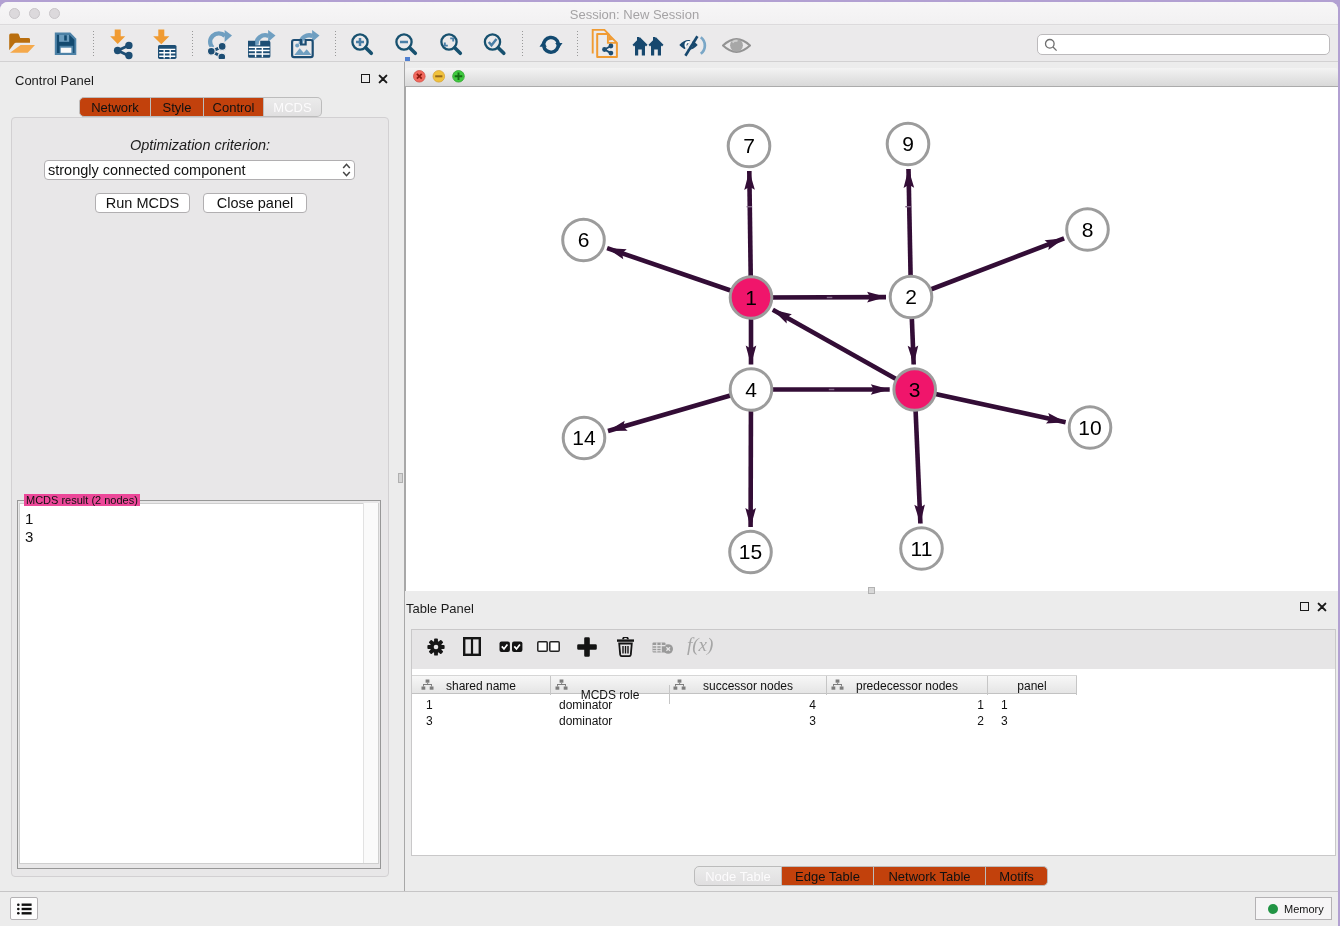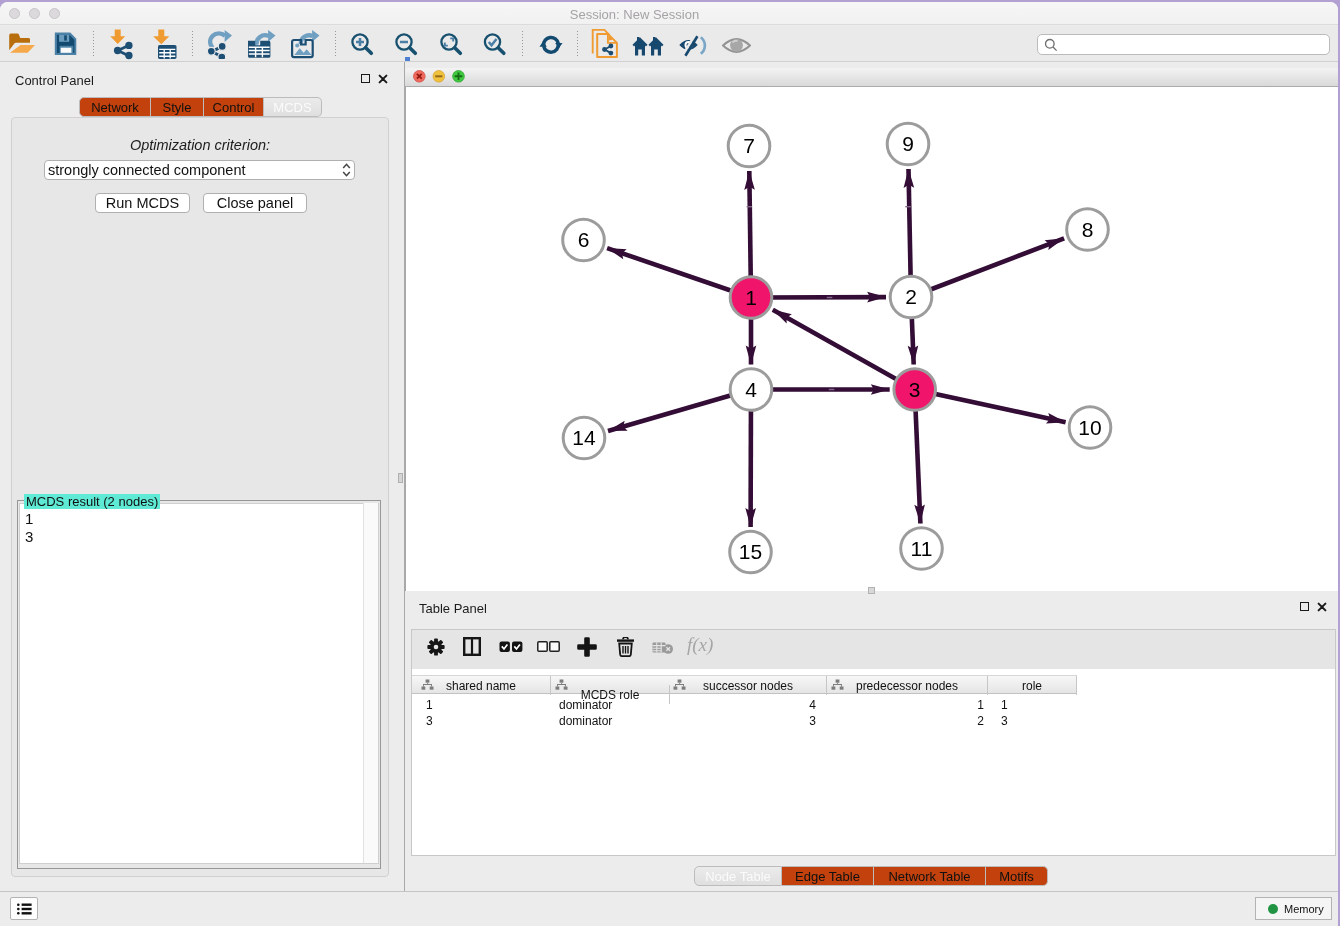--- a/index.html
+++ b/index.html
@@ -29,35 +29,35 @@
   #cp-tabs { left:79px; top:97px; }
   #cp-tabs .t1{ width:72px; } #cp-tabs .t2{ width:53px; } #cp-tabs .t3{ width:60px; } #cp-tabs .t4{ width:58px; }
   #cp-body { left:11px; top:117px; width:378px; height:760px; background:#e8e7e8;
     border:1px solid #d2d0d2; border-radius:4px; }
   #opt-label { left:11px; top:137px; width:378px; text-align:center; font-size:14.5px; color:#1d1d1d;font-style:italic; }
   #combo { left:44px; top:160px; width:311px; height:20px; background:#fff; border:1px solid #b1afb1;
     border-radius:4px; font-size:14.5px; color:#111; line-height:19px; padding-left:3px; }
   .btn { position:absolute; height:20px; background:#fff; border:1px solid #b1afb1; border-radius:4px;
     font-size:14.5px; color:#111; text-align:center; line-height:19px; }
   #fieldset { left:17px; top:500px; width:364px; height:369px; border:1px solid #979797; }
-  #fs-legend { left:24px; top:494px; font-size:13px; color:#111; background:#5eead4; padding:0 2px; }
+  #fs-legend { left:24px; top:494px; font-size:11px; color:#111; background:#ec4899; padding:0 2px; }
   #fs-text { left:19px; top:503px; width:360px; height:361px; background:#fff; border:1px solid #cfcfcf;
     font-size:15px; color:#111; line-height:17.5px; padding:6px 0 0 5px; }
   #fs-scroll { left:363px; top:503px; width:15px; height:360px; background:#fafafa; border-left:1px solid #e2e2e2; }
   
   #divider-line { left:404px; top:62px; width:1px; height:829px; background:#a8a8a8; }
   #divider-handle { left:398px; top:473px; width:5px; height:10px; background:#d4d4d4; border:1px solid #b0b0b0; }
   
   #frame-tb { left:405px; top:68px; width:933px; height:19px;
     background:linear-gradient(#f3f3f3,#d9d9d9); border-bottom:1px solid #ababab; border-radius:3px 3px 0 0; }
   #frame-title { left:405px; top:71px; width:933px; text-align:center; font-size:12px; color:#1a1a1a;margin-top:48px; }
   #canvas { left:405px; top:87px; width:933px; height:504px; background:#fff; border-left:1px solid #a8a8a8; }
   #canvas-handle { left:868px; top:587px; width:7px; height:7px; background:#d8d8d8; border:1px solid #b2b2b2; }
   
-  #tp-title { left:419px; top:601px; font-size:13px; color:#1c1c1c; }
+  #tp-title { left:406px; top:601px; font-size:13px; color:#1c1c1c; }
   #tp-box { left:411px; top:629px; width:925px; height:227px; background:#e6e5e6; border:1px solid #c9c8c9; }
   #tp-table { left:412px; top:669px; width:923px; height:186px; background:#fff; }
   #tp-header { left:412px; top:675px; width:665px; height:19px;
     background:linear-gradient(#f7f7f7,#e5e5e5); border-top:1px solid #d6d6d6; border-bottom:1px solid #c2c2c2; }
   .hcell { position:absolute; top:0; height:19px; border-right:1px solid #c6c6c6; font-size:12px; color:#111;
     display:flex; align-items:center; justify-content:center; }
   .trow { position:absolute; font-size:12px; color:#111; height:16px; line-height:16px; }
   #tp-tabs { left:694px; top:866px; }
   #tp-tabs .t1{ width:88px; } #tp-tabs .t2{ width:92px; } #tp-tabs .t3{ width:112px; } #tp-tabs .t4{ width:62px; }
   
@@ -358,21 +358,21 @@
   </g>
   <path d="M14.4,6.2 l3.6,3.6 M18,6.2 l-3.6,3.6" stroke="#e6e5e6" stroke-width="1.3"></path>
 </svg>
 <div class="abs" style="left:687px;top:634px;font-family:'Liberation Serif',serif;font-style:italic;font-size:19px;color:#a6a6a6;">f(x)</div>
 <div class="abs" id="tp-table"></div>
 <div class="abs" id="tp-header">
   <div class="hcell" style="left:0; width:139px;">shared name</div>
   <div class="hcell" style="left:139px; width:119px;margin-top:9px;">MCDS role</div>
   <div class="hcell" style="left:258px; width:157px;">successor nodes</div>
   <div class="hcell" style="left:415px; width:161px;">predecessor nodes</div>
-  <div class="hcell" style="left:576px; width:89px; border-right:1px solid #c6c6c6;">role</div>
+  <div class="hcell" style="left:576px; width:89px; border-right:1px solid #c6c6c6;">panel</div>
 </div>
 <svg class="abs sorticon" style="left:421px;">
     <use href="#sorttree"></use>
   </svg>
 <svg class="abs sorticon" style="left:555px;">
     <use href="#sorttree"></use>
   </svg>
 <svg class="abs sorticon" style="left:673px;">
     <use href="#sorttree"></use>
   </svg>

